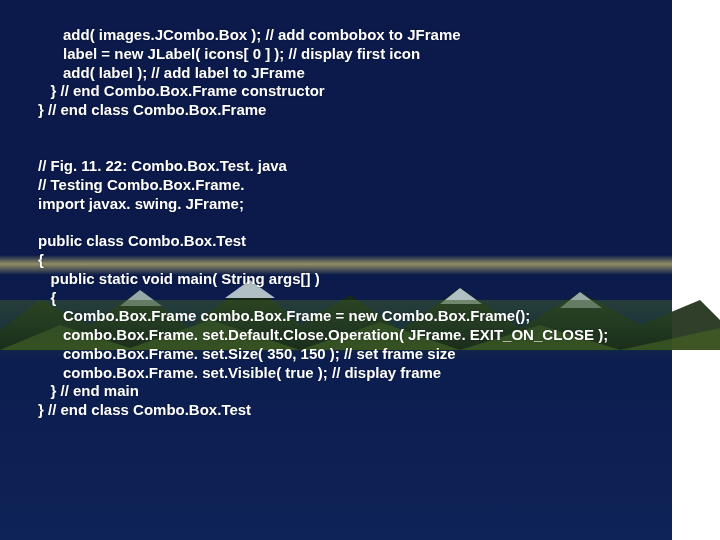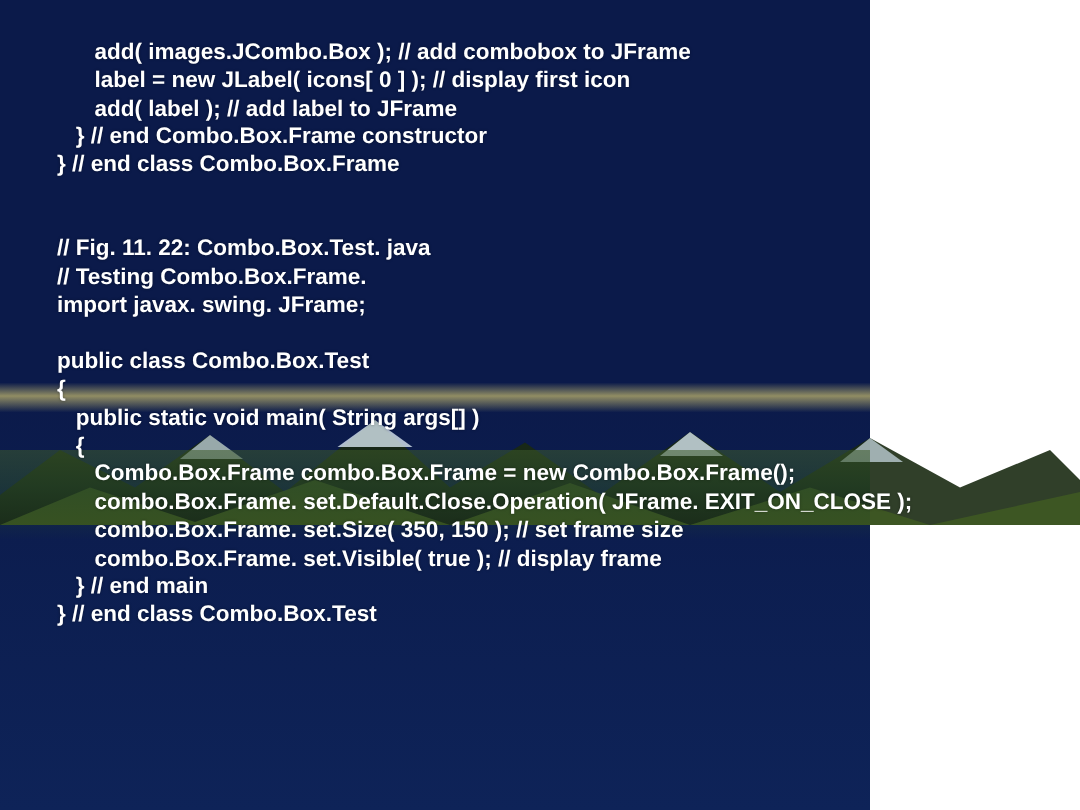--- a/index.html
+++ b/index.html
@@ -5,21 +5,21 @@
   html, body {
     margin: 0;
     padding: 0;
     width: 720px;
     height: 540px;
     overflow: hidden;
     font-family: Arial, Helvetica, sans-serif;
   }
   .slide {
     position: relative;
-    width: 580px;
+    width: 672px;
     height: 540px;
     background: linear-gradient(180deg, #0b1a4a 0%, #0b1a4a 48%, #0e2358 100%);
   }
   
   .sky-band {
     position: absolute;
     left: 0; right: 0;
     top: 255px;
     height: 20px;
     background: linear-gradient(180deg, rgba(255,235,120,0.0) 0%, rgba(255,235,120,0.55) 45%, rgba(255,235,120,0.0) 100%);

